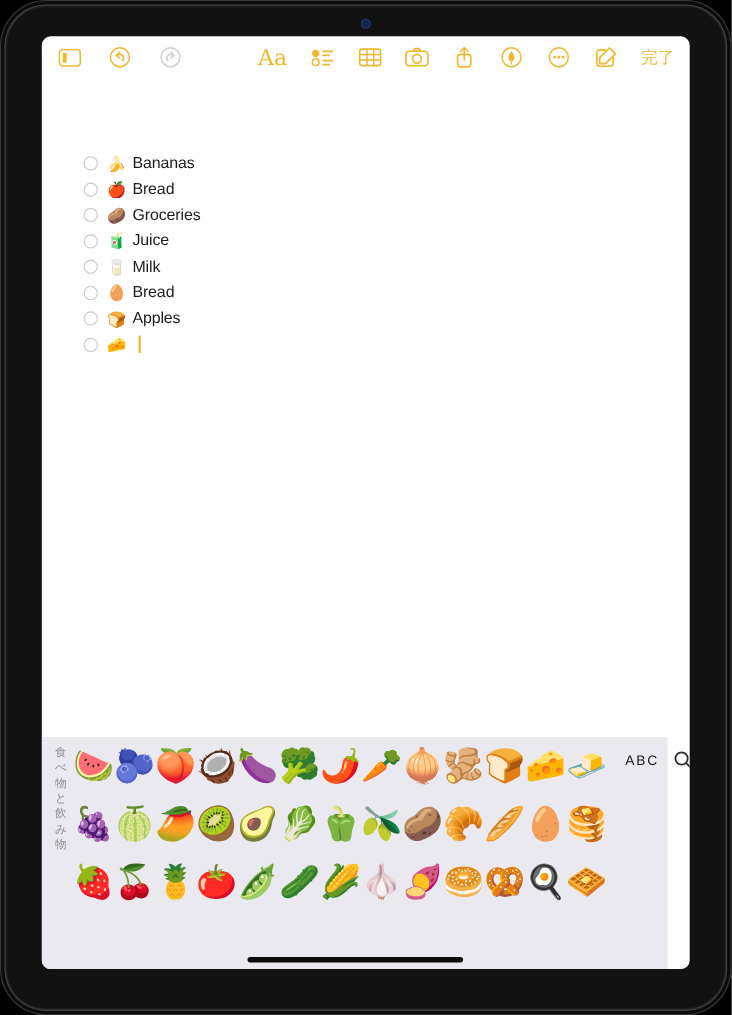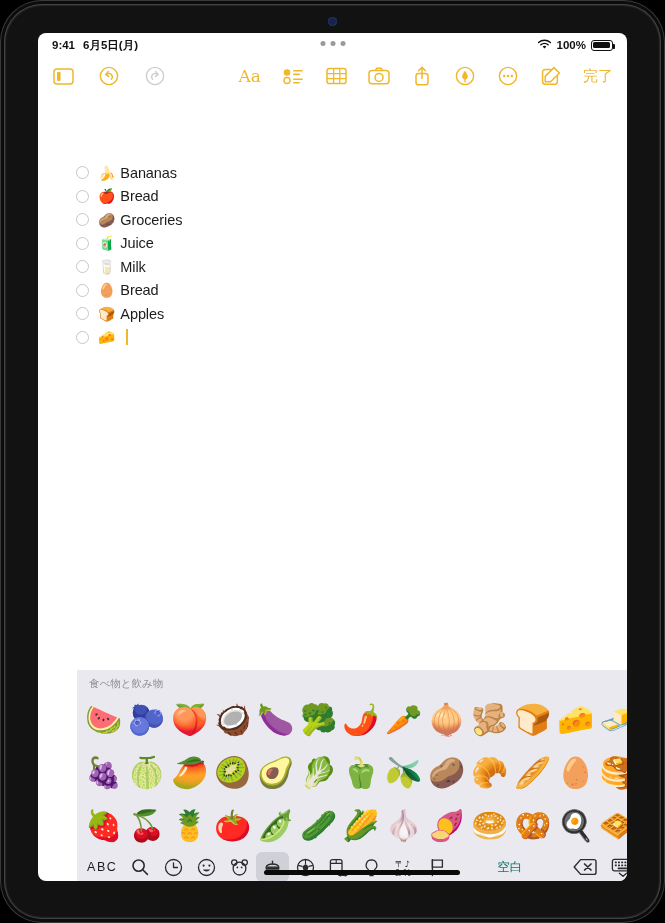--- a/index.html
+++ b/index.html
@@ -44,40 +44,40 @@
             background:#111; border-radius:1.5px; display:block; }
 
   
   .toolbar { height:38px; display:flex; align-items:center; padding:0 14px; position:relative; }
   .tb-left { display:flex; align-items:center; gap:24px; }
   .tb-right { position:absolute; right:14px; display:flex; align-items:center; gap:21px; }
   .ti { width:22px; height:22px; display:flex; align-items:center; justify-content:center;
         color:#f0b72b; }
   .ti.dim { color:#cfcfcf; }
   .ti svg { display:block; }
-  .aa { font-size:17px; color:#f0b72b; font-family:"DejaVu Serif", serif; letter-spacing:0; }
+  .aa { font-size:20px; color:#f0b72b; font-family:"DejaVu Serif", serif; letter-spacing:0; }
   .done { font-size:15px; color:#f0b72b; font-weight:500; }
 
   
   .note { padding:10px 0 0 0; height:575px; position:relative; }
   .note-title { font-size:21px; font-weight:bold; color:#1c1c1e; padding-left:38px;
                 letter-spacing:-0.2px; }
   .checklist { margin-top:56px; padding-left:38px; }
   .crow { display:flex; align-items:center; height:23.5px; gap:9px; }
   .cbox { width:13px; height:13px; border-radius:50%; border:1px solid #c7c7cc;
           background:#fff; flex:none; }
   .citem { font-size:14.5px; color:#1c1c1e; display:flex; align-items:center; gap:5px;
            letter-spacing:-0.1px; }
   .cemoji { font-size:14px; line-height:1; }
   .caret { display:inline-block; width:1.6px; height:16px; background:#f0b72b;
            margin-left:1px; }
 
   
   .kb { position:absolute; left:0; bottom:0; width:569px; height:211px;
-        background:#e9e9ef; display:flex; flex-direction:column;margin-left:39px; }
+        background:#e9e9ef; display:flex; flex-direction:row; }
   .kb-cat { font-size:10.5px; color:#8e8e93; padding:7px 0 2px 12px; font-weight:500; }
   .kb-grid { flex:1; display:flex; flex-direction:column; justify-content:flex-start; }
   .kb-row { display:flex; height:53px; align-items:center; padding:0 6px; }
   .kb-cell { flex:1; display:flex; align-items:center; justify-content:center;
              font-size:30px; line-height:1; }
   .kb-bottom { height:42px; display:flex; align-items:center; padding:0 4px; }
   .kb-b { display:flex; align-items:center; justify-content:center; color:#2b2b2e;
           height:30px; }
   .kb-b.cat { width:33px; }
   .kb-b.sel { background:#d0d0d8; border-radius:6px; }
@@ -89,44 +89,20 @@
 </style>
 </head>
 <body>
 
 <div class="device">
   <div class="bezel-edge"></div>
   <div class="camera"></div>
 
   <div class="screen">
 
-    <div class="statusbar">
-      <div class="sb-left">
-        <span>9:41</span>
-        <span>6月5日(月)</span>
-      </div>
-      <div class="sb-dots">
-        <i></i>
-        <i></i>
-        <i></i>
-      </div>
-      <div class="sb-right">
-        <span>
-          <svg width="15" height="11" viewBox="0 0 15 11">
-              <path d="M7.5 9.6 5.6 7.5a2.9 2.9 0 0 1 3.8 0z" fill="#111"></path>
-              <path d="M3.8 5.8a5.6 5.6 0 0 1 7.4 0" stroke="#111" stroke-width="1.4" fill="none" stroke-linecap="round"></path>
-              <path d="M1.6 3.5a8.8 8.8 0 0 1 11.8 0" stroke="#111" stroke-width="1.4" fill="none" stroke-linecap="round"></path>
-            </svg>
-        </span>
-        <span>100%</span>
-        <span class="batt">
-            <i></i>
-          </span>
-      </div>
-    </div>
 
     <div class="toolbar">
       <div class="tb-left">
         <span class="ti">
           <svg width="21" height="17" viewBox="0 0 21 17">
               <rect x="1" y="1" width="19" height="15" rx="3" stroke="currentColor" stroke-width="1.5" fill="none"></rect>
               <rect x="4" y="4" width="3.6" height="9" rx="1" fill="currentColor"></rect>
             </svg>
         </span>
         <span class="ti">

